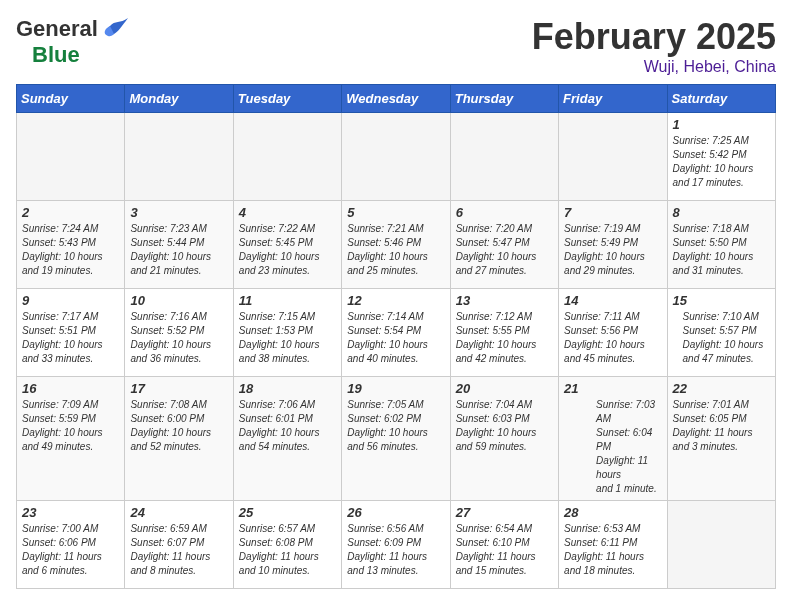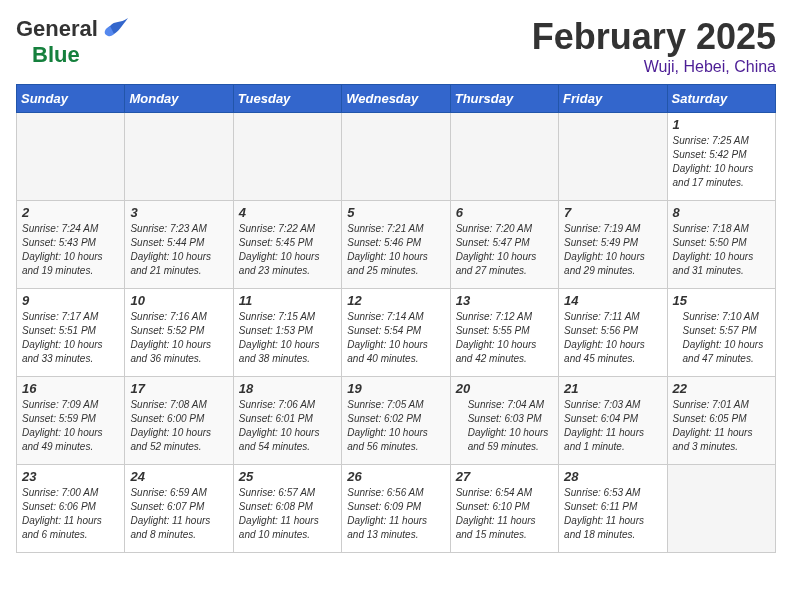--- a/index.html
+++ b/index.html
@@ -272,28 +272,28 @@
         </td>
         <td>
           <span class="day-num">19</span>
           <div class="day-info" style="white-space: pre-line;">Sunrise: 7:05 AM
 Sunset: 6:02 PM
 Daylight: 10 hours
 and 56 minutes.</div>
         </td>
         <td>
           <span class="day-num">20</span>
-          <div class="day-info" style="white-space: pre-line; margin-left: 12px;">Sunrise: 7:04 AM
+          <div class="day-info" style="white-space: pre-line;">Sunrise: 7:04 AM
 Sunset: 6:03 PM
 Daylight: 10 hours
 and 59 minutes.</div>
         </td>
         <td>
           <span class="day-num">21</span>
-          <div class="day-info" style="white-space: pre-line;">Sunrise: 7:03 AM
+          <div class="day-info" style="white-space: pre-line; margin-left: 32px;">Sunrise: 7:03 AM
 Sunset: 6:04 PM
 Daylight: 11 hours
 and 1 minute.</div>
         </td>
         <td>
           <span class="day-num">22</span>
           <div class="day-info" style="white-space: pre-line;">Sunrise: 7:01 AM
 Sunset: 6:05 PM
 Daylight: 11 hours
 and 3 minutes.</div>

